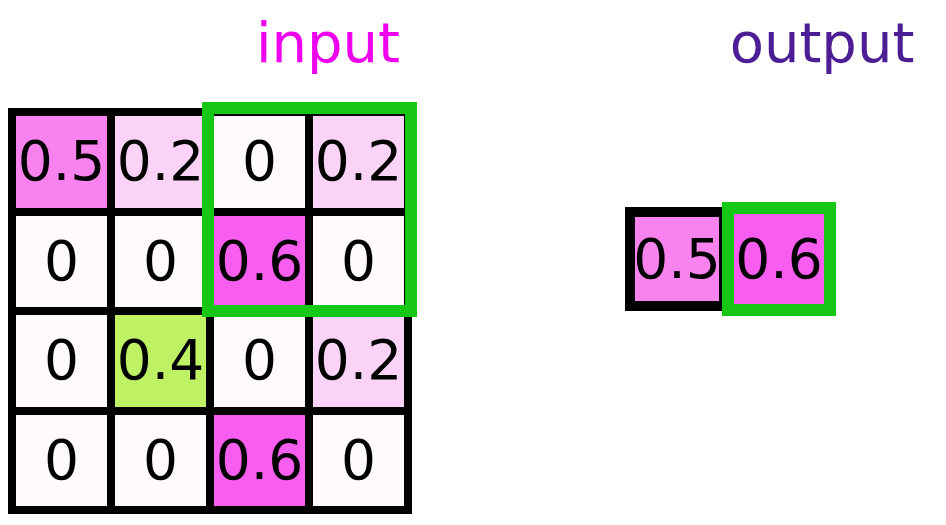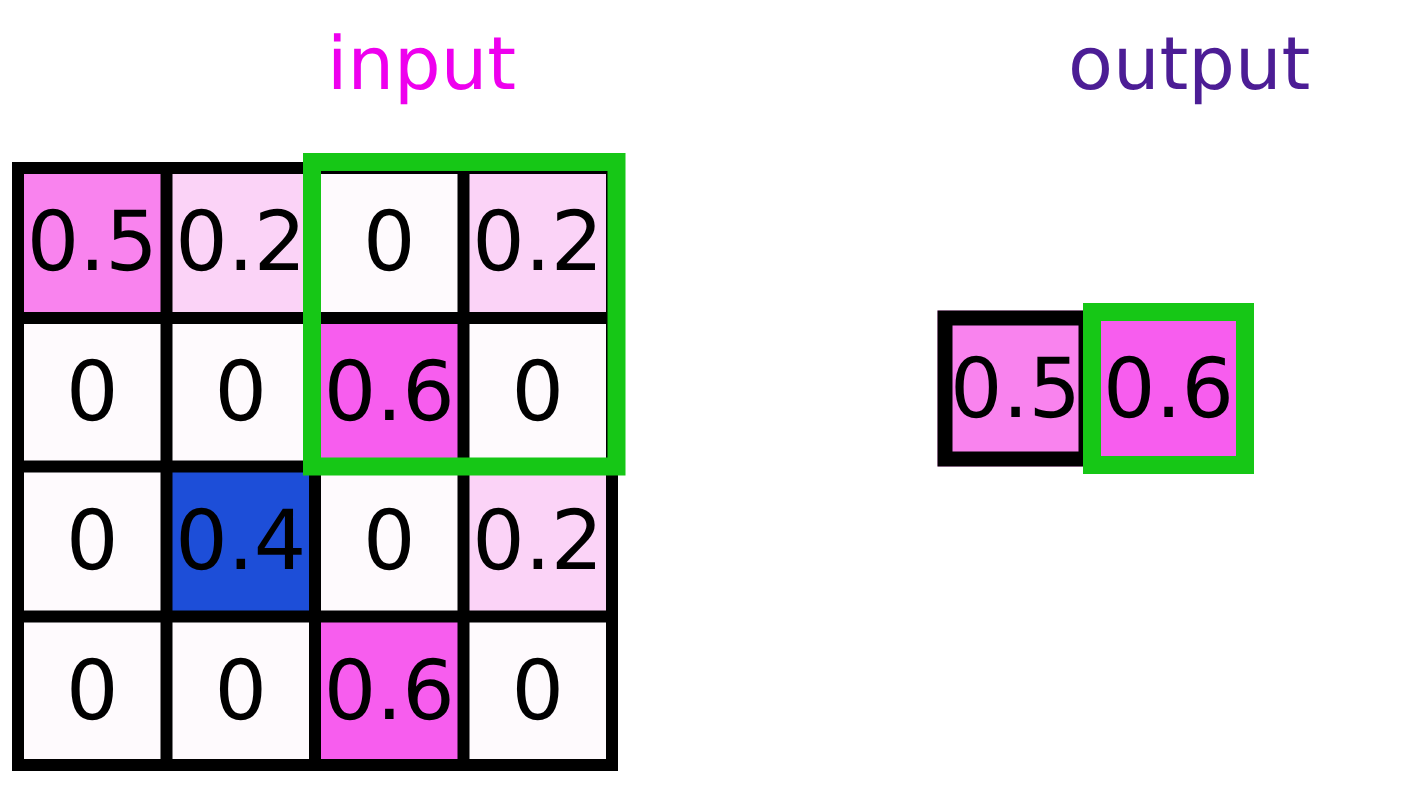--- a/index.html
+++ b/index.html
@@ -12,21 +12,22 @@
     height: 525px;
     position: relative;
     overflow: hidden;
     font-family: "DejaVu Sans", "Liberation Sans", sans-serif;
   }
 
   .panel-title {
     position: absolute;
     top: 0px;
     width: 220px;
-    font-size: 49px;
+    text-align: center;
+    font-size: 56px;
     line-height: 86px;
     font-weight: 400;
     letter-spacing: 0px;
     user-select: none;
   }
   #input-title  { left: 218px; }
   #output-title { left: 712px; }
 
   
   #input-grid {
@@ -104,21 +105,21 @@
 <div id="input-grid">
     <div class="cell" style="background: rgb(249, 131, 238);">0.5</div>
     <div class="cell" style="background: rgb(251, 211, 247);">0.2</div>
     <div class="cell" style="background: rgb(254, 250, 253);">0</div>
     <div class="cell" style="background: rgb(251, 211, 247);">0.2</div>
     <div class="cell" style="background: rgb(254, 250, 253);">0</div>
     <div class="cell" style="background: rgb(254, 250, 253);">0</div>
     <div class="cell" style="background: rgb(247, 93, 238);">0.6</div>
     <div class="cell" style="background: rgb(254, 250, 253);">0</div>
     <div class="cell" style="background: rgb(254, 250, 253);">0</div>
-    <div class="cell" style="background: #1d4ed8;">0.4</div>
+    <div class="cell" style="background: #bef264;">0.4</div>
     <div class="cell" style="background: rgb(254, 250, 253);">0</div>
     <div class="cell" style="background: rgb(251, 211, 247);">0.2</div>
     <div class="cell" style="background: rgb(254, 250, 253);">0</div>
     <div class="cell" style="background: rgb(254, 250, 253);">0</div>
     <div class="cell" style="background: rgb(247, 93, 238);">0.6</div>
     <div class="cell" style="background: rgb(254, 250, 253);">0</div>
   </div>
 
 <div id="highlight-window" style="border-color: rgb(22, 199, 22);"></div>
 

